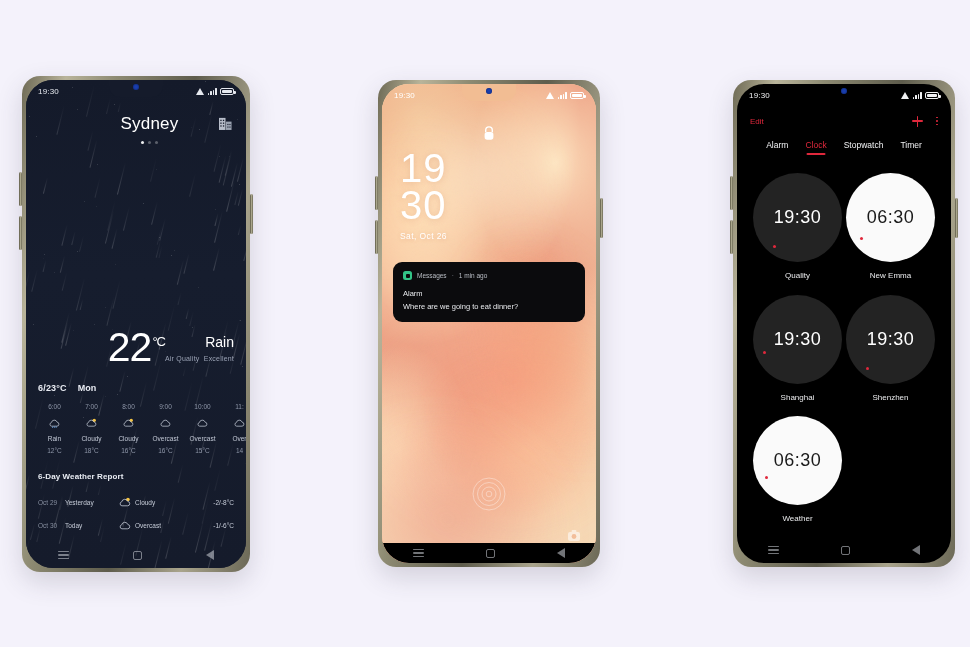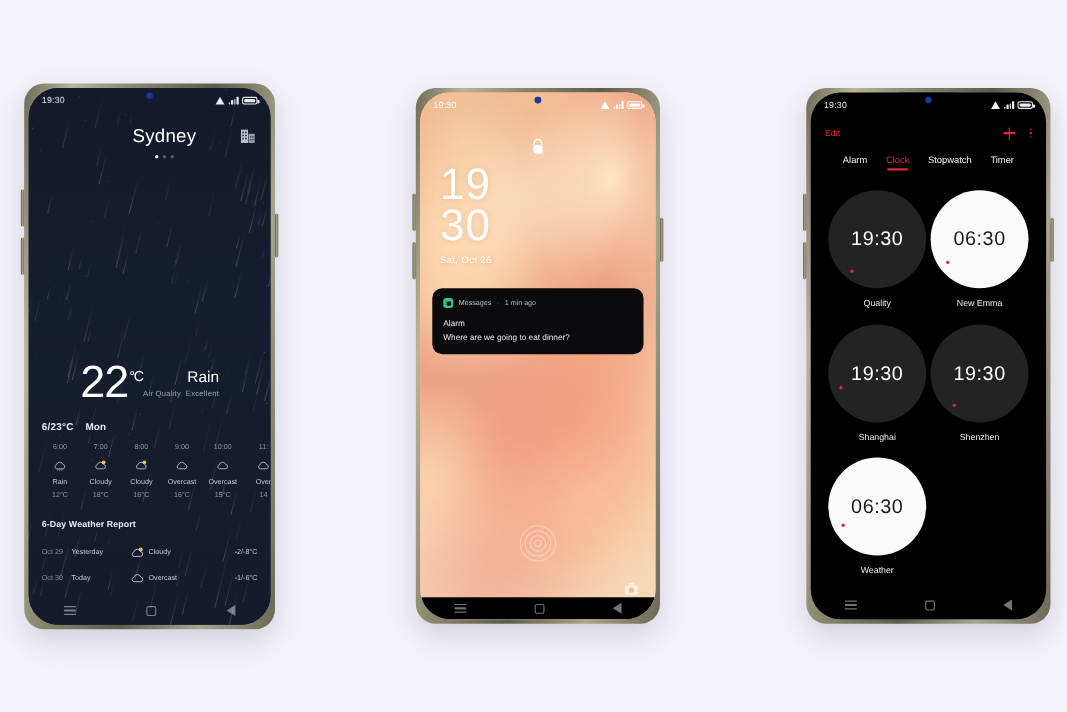--- a/index.html
+++ b/index.html
@@ -99,21 +99,21 @@
   .w-head { position:absolute; top:34px; left:0; right:0; text-align:center; z-index:10;padding-left:27px; }
   .w-city { color:#fff; font-size:17px; font-weight:400; letter-spacing:.2px; }
   .w-dots { display:flex; gap:4px; justify-content:center; margin-top:7px; }
   .w-dots i { width:3px; height:3px; border-radius:50%; background:rgba(255,255,255,.30); }
   .w-dots i.on { background:rgba(255,255,255,.92); }
   .w-city-icon {
     position:absolute; right:14px; top:36px; z-index:11;
     width:13px; height:14px; opacity:.88;
   }
   .w-panel { position:absolute; left:0; right:0; bottom:26px; top:240px; z-index:10; padding:0 10px; }
-  .w-now { display:flex; align-items:flex-start; justify-content:center; padding:8px 2px 0; }
+  .w-now { display:flex; align-items:flex-start; justify-content:flex-end; padding:8px 2px 0; }
   .w-temp { color:#fff; font-size:41px; font-weight:300; line-height:.95; letter-spacing:-1px; }
   .w-temp sup { font-size:13px; font-weight:400; vertical-align:super; margin-left:1px; }
   .w-cond { text-align:right; padding-top:6px; }
   .w-cond-main { color:#fff; font-size:14px; }
   .w-cond-sub { color:#9aa2b4; font-size:7px; margin-top:5px; letter-spacing:.2px; }
   .w-rangerow { display:flex; gap:11px; align-items:baseline; margin:16px 0 0 2px; }
   .w-range { color:#e9ecf3; font-size:9px; font-weight:600; letter-spacing:.2px; }
   .w-day { color:#e9ecf3; font-size:9px; font-weight:600; }
   .w-hours { display:flex; margin-top:10px; gap:0; }
   .w-hr { flex:0 0 37px; text-align:center; }

